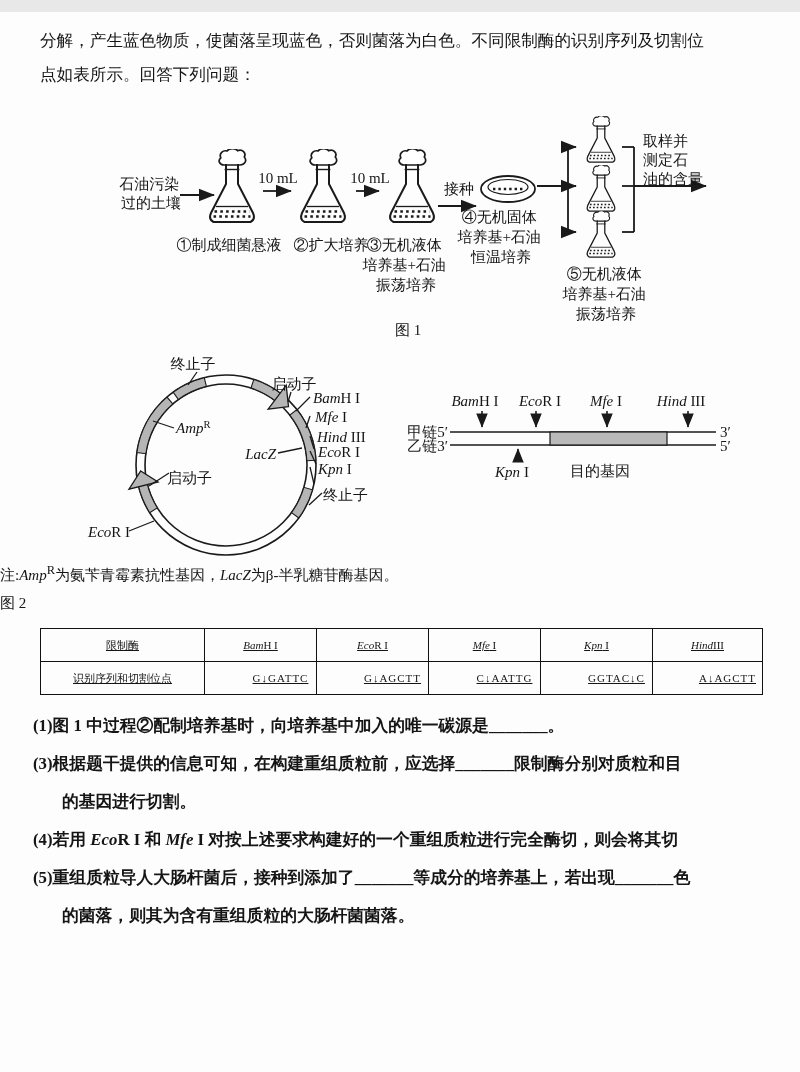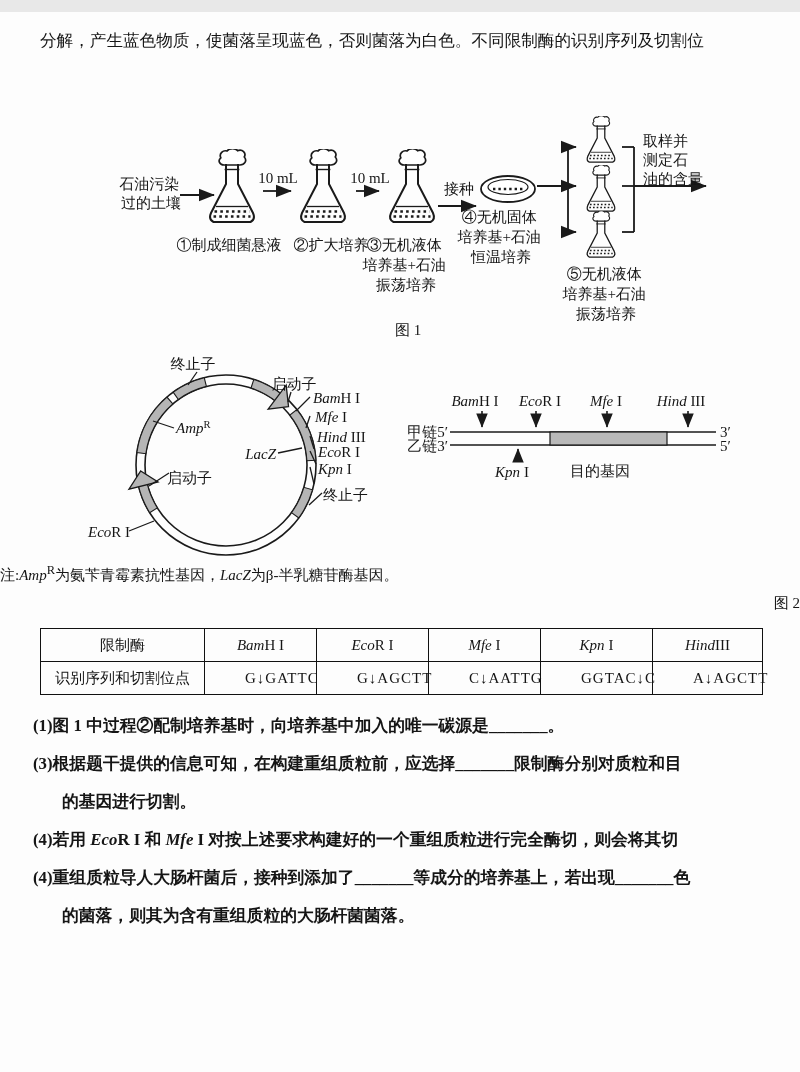--- a/index.html
+++ b/index.html
@@ -5,36 +5,37 @@
   html,body{margin:0;padding:0;background:#e8e8e8;}
   .page{position:relative;width:800px;height:1072px;background:#fdfdfd;margin:12px auto;
         font-family:"Liberation Serif","DejaVu Serif",serif;color:#151515;overflow:hidden;}
   .intro{position:absolute;left:40px;right:26px;top:12px;font-size:16.6px;line-height:34px;}
   .intro p{margin:0;}
   svg text{font-family:"Liberation Serif","DejaVu Serif",serif;fill:#151515;}
   .zh{font-size:15px;}
   .en{font-size:15px;}
   .it{font-style:italic;}
   .note-line{position:absolute;left:0;right:0;top:551px;text-align:left;font-size:15px;}
-  .fig2-caption{position:absolute;left:0;right:0;top:582px;text-align:right;font-size:15px;}
+  .fig2-caption{position:absolute;left:0;right:0;top:582px;text-align:left;font-size:15px;}
   table.enzyme{position:absolute;left:40px;top:616px;width:722px;border-collapse:collapse;
-        table-layout:fixed;font-size:15px;}
+        table-layout:fixed;font-size:11px;text-decoration:underline;}
   table.enzyme td{border:1.6px solid #111;text-align:center;padding:0;height:32px;}
   table.enzyme td.seq{letter-spacing:1px;padding-left:40px;}
   .questions{position:absolute;left:33px;right:20px;top:695px;font-size:16.8px;}
   .questions p{margin:0;height:38px;line-height:38px;white-space:nowrap;font-weight:bold;}
   .questions p.cont{padding-left:29px;}
 </style>
 </head>
 <body>
 
 <div class="page">
 
   <div class="intro">
     <p>分解，产生蓝色物质，使菌落呈现蓝色，否则菌落为白色。不同限制酶的识别序列及切割位</p>
+    <p>点如表所示。回答下列问题：</p>
   </div>
 
   <svg style="position:absolute;left:30px;top:95px;" width="760" height="240" viewBox="0 0 760 240">
     <defs>
       <marker id="ah" markerWidth="10" markerHeight="9" refX="8.5" refY="4" orient="auto">
         <path d="M0,0.4 L9,4 L0,7.6 Z" fill="#1a1a1a"></path>
       </marker>
       <symbol id="flask" viewBox="0 0 60 84">
         <path d="M22,16 C17.5,16 15.5,11.5 18.8,8.8 C16.8,4.8 21,0.8 25,2 C27.5,-1.2 33.5,-1.2 35.5,1.6 C40.5,-0.4 44.5,4 42.3,8 C45.5,11.8 42.5,16 38,16 Z" fill="#fff" stroke="#1a1a1a" stroke-width="1.7"></path>
         <path d="M24,15 L24,35 L9,64 Q6.2,70.5 11.5,73 L48.5,73 Q53.8,70.5 51,64 L36,35 L36,15" fill="none" stroke="#1a1a1a" stroke-width="2"></path>
@@ -243,17 +244,17 @@
       <td class="seq">A↓AGCTT</td>
     </tr>
   </tbody>
     </table>
 
   <div class="questions">
     <p>(1)图 1 中过程②配制培养基时，向培养基中加入的唯一碳源是_______。</p>
     <p>(3)根据题干提供的信息可知，在构建重组质粒前，应选择_______限制酶分别对质粒和目</p>
     <p class="cont">的基因进行切割。</p>
     <p><span>(4)若用 </span><i>Eco</i><span>R I 和 </span><i>Mfe</i><span> I </span><span>对按上述要求构建好的一个重组质粒进行完全酶切，则会将其切</span></p>
-    <p>(4)重组质粒导人大肠杆菌后，接种到添加了_______等成分的培养基上，若出现_______色</p>
+    <p>(5)重组质粒导人大肠杆菌后，接种到添加了_______等成分的培养基上，若出现_______色</p>
     <p class="cont">的菌落，则其为含有重组质粒的大肠杆菌菌落。</p>
   </div>
 
 </div>
 
 </body></html>

